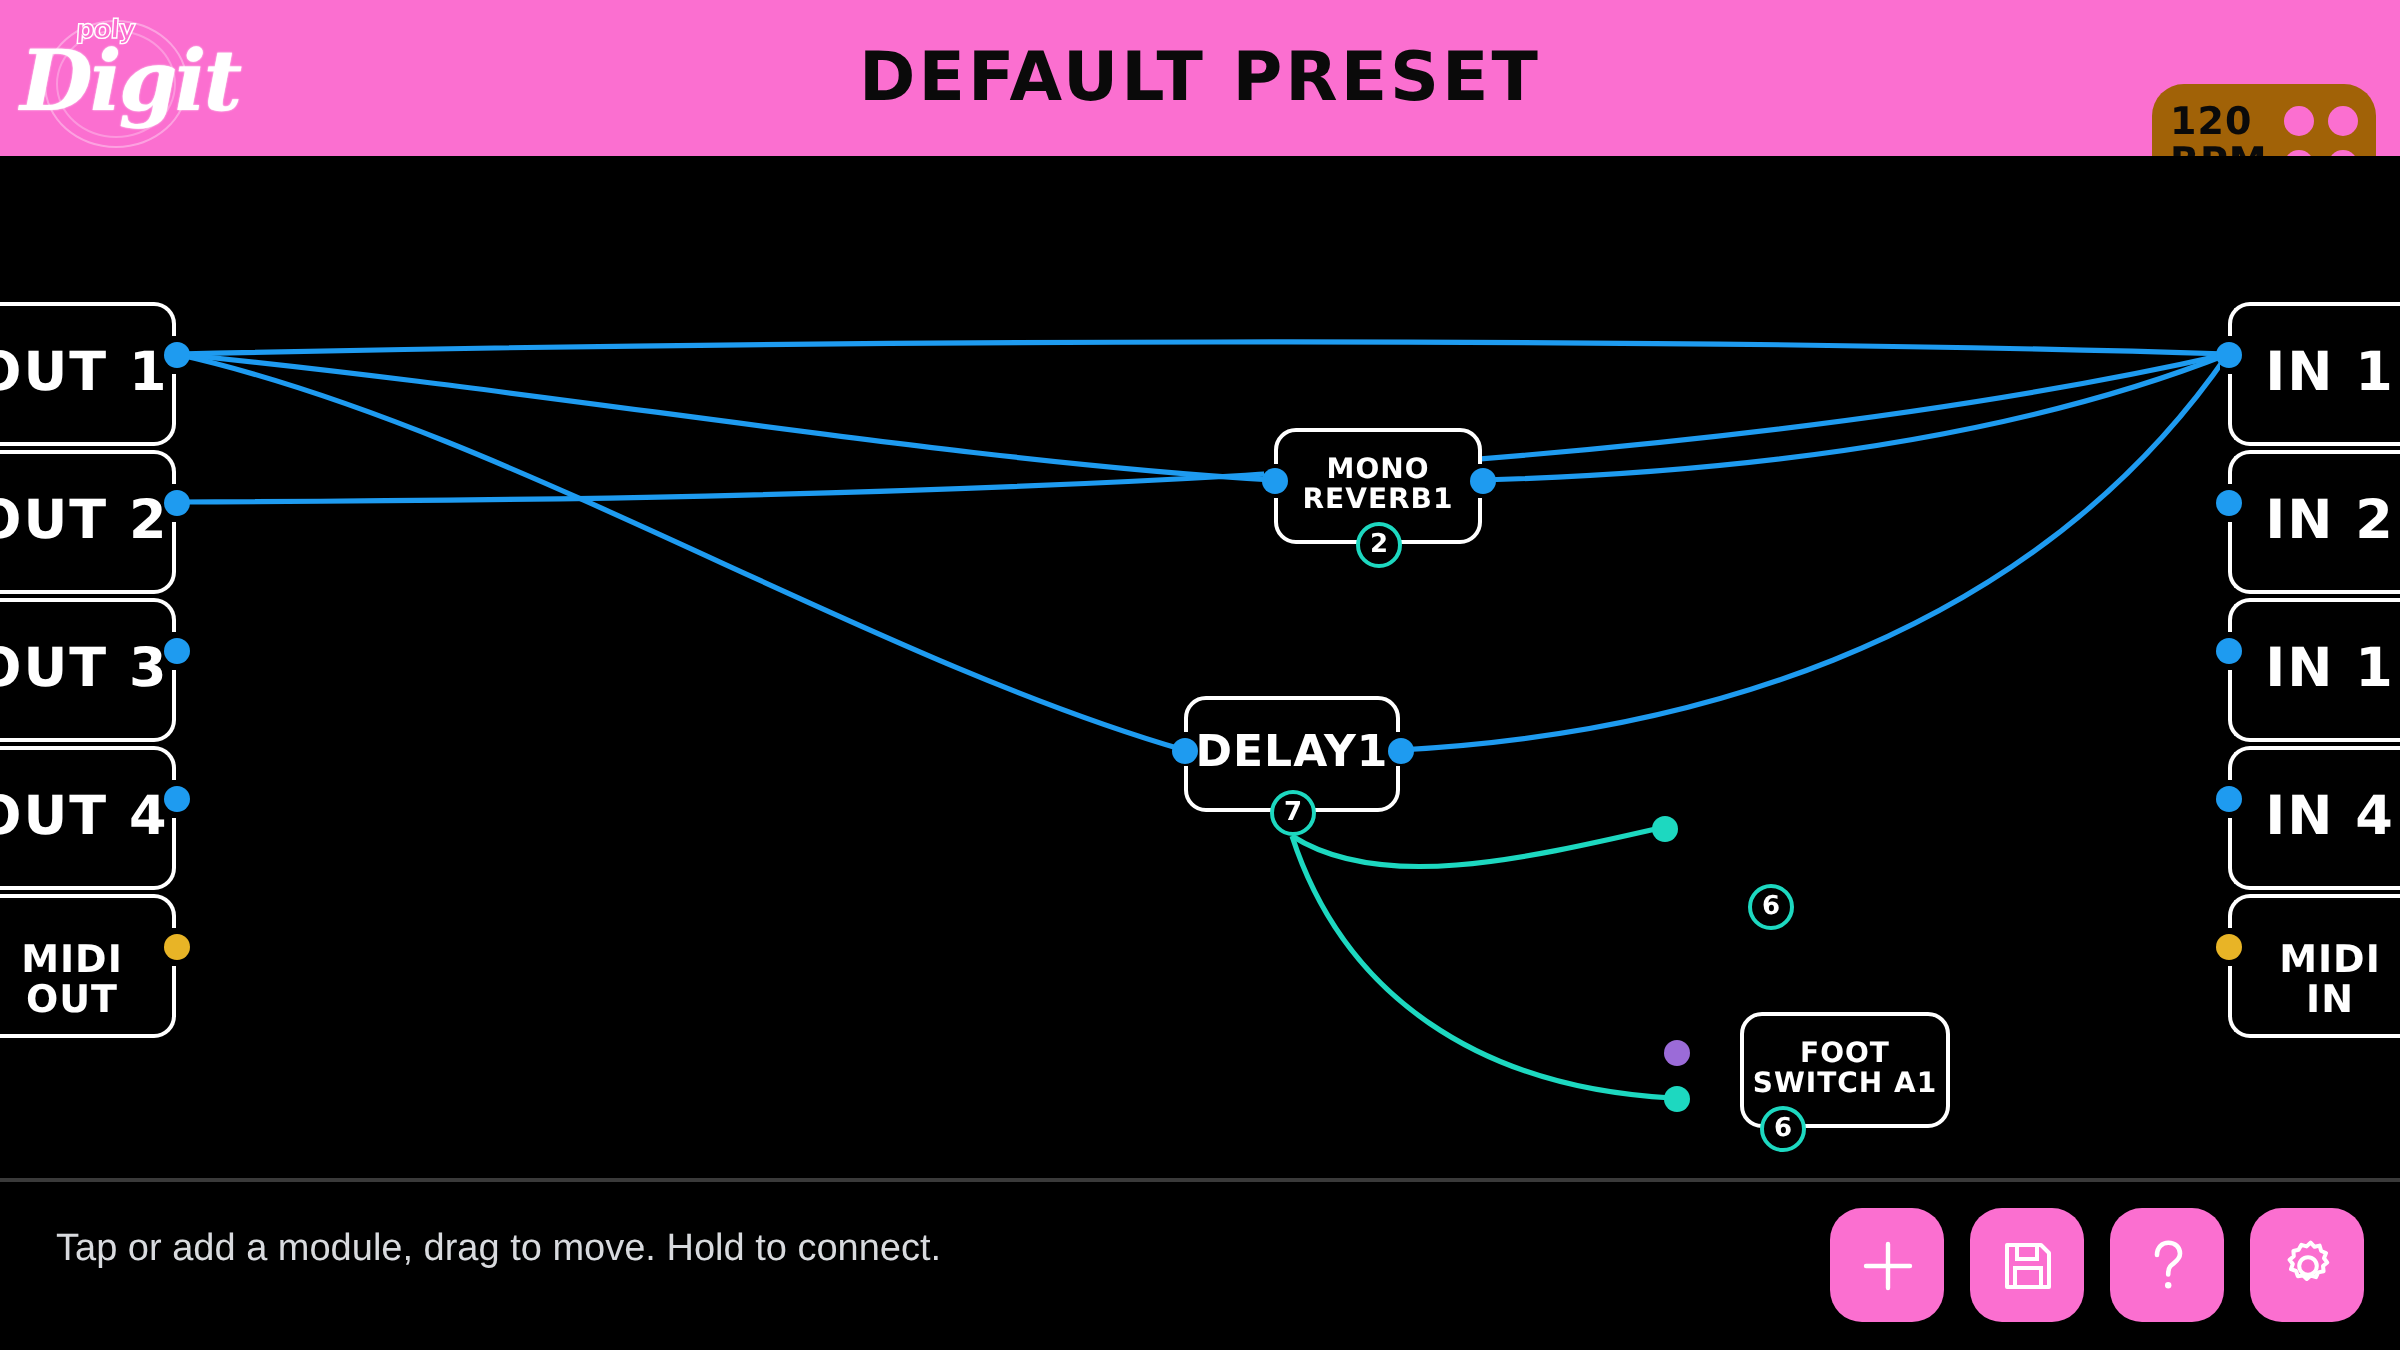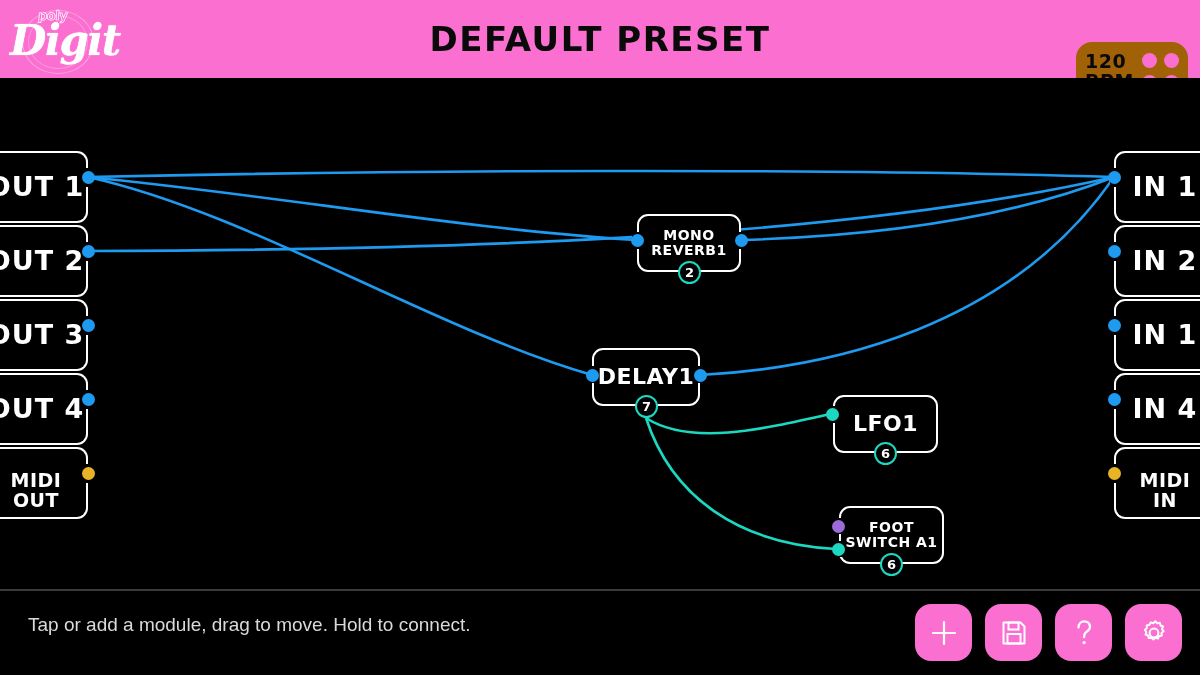--- a/index.html
+++ b/index.html
@@ -271,28 +271,25 @@
 
   <div class="module" style="left:592px; top:270px; width:108px; height:58px;">
     <span class="mod-label">DELAY1</span>
   </div>
   <div class="notch" style="left:587px; top:288px; width:10px; height:17px;"></div>
   <div class="port blue" style="left:586px; top:291px;"></div>
   <div class="notch" style="left:696px; top:288px; width:10px; height:17px;"></div>
   <div class="port blue" style="left:694px; top:291px;"></div>
   <div class="badge" style="left:635px; top:317px;">7</div>
 
-  <div class="module" style="left:833px; top:317px; width:105px; height:58px;">
-    <span class="mod-label">LFO1</span>
-  </div>
   <div class="notch" style="left:828px; top:328px; width:10px; height:17px;"></div>
   <div class="port teal" style="left:826px; top:330px;"></div>
   <div class="badge" style="left:874px; top:364px;">6</div>
 
-  <div class="module" style="left:839px; top:428px; width:105px; height:58px;">
+  <div class="module" style="left:870px; top:428px; width:105px; height:58px;">
     <span class="mod-label sm" style="white-space:pre-line;">FOOT
 SWITCH A1</span>
   </div>
   <div class="notch" style="left:834px; top:440px; width:10px; height:16px;"></div>
   <div class="port purple" style="left:832px; top:442px;"></div>
   <div class="notch" style="left:834px; top:463px; width:10px; height:16px;"></div>
   <div class="port teal" style="left:832px; top:465px;"></div>
   <div class="badge" style="left:880px; top:475px;">6</div>
 
 </div>

